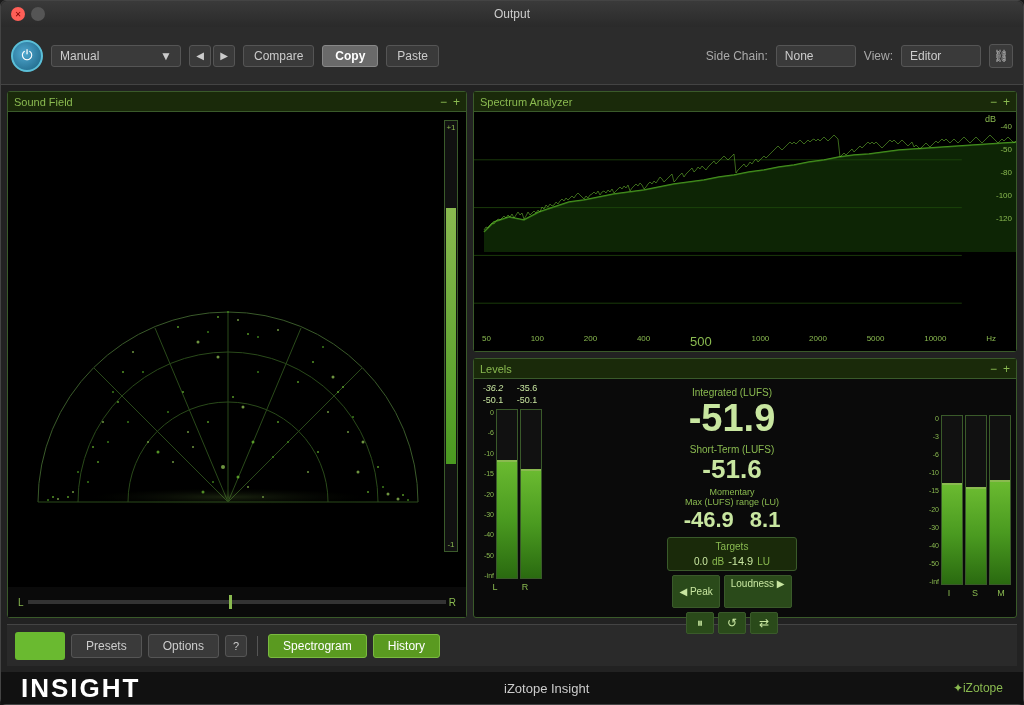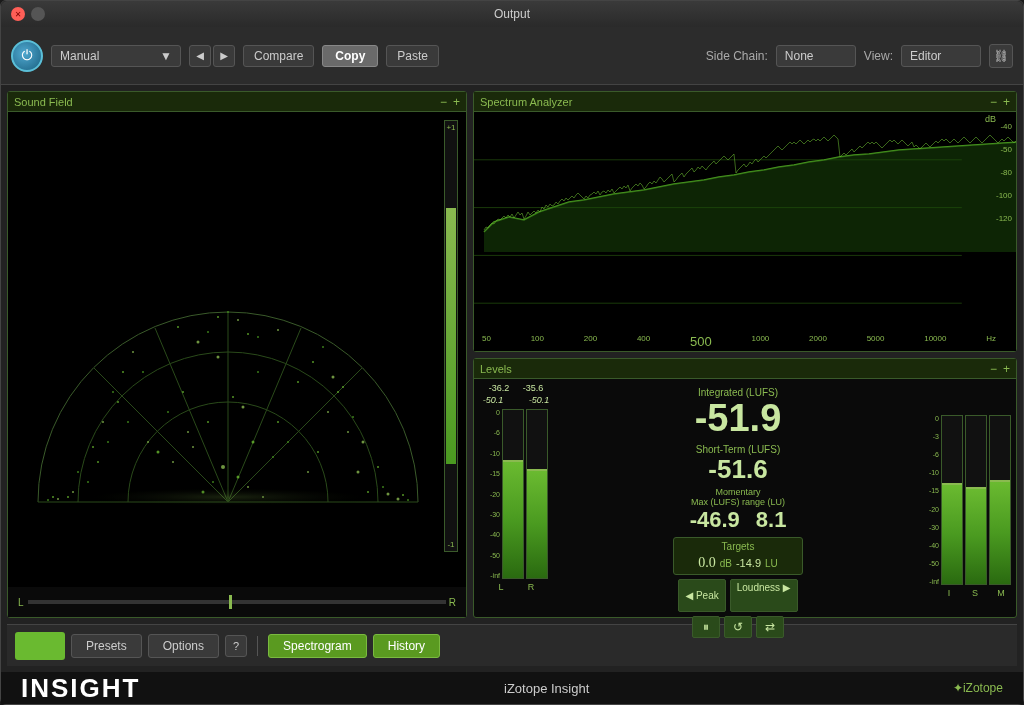--- a/index.html
+++ b/index.html
@@ -619,24 +619,24 @@
             <div class="panel-controls">
               <span class="panel-btn">−</span>
               <span class="panel-btn">+</span>
             </div>
           </div>
           <div class="levels-content">
 
             <div style="display:flex; flex-direction:column; align-items:center; gap:0;">
 
               <div style="display:flex; gap:4px; margin-bottom:2px;">
-                <span style="color:#c8e6a0; font-size:9px; width:30px; text-align:center;">-36.2</span>
+                <span style="color:#c8e6a0; font-size:9px; width:30px; text-align:center;font-style:italic;">-36.2</span>
                 <span style="color:#c8e6a0; font-size:9px; width:30px; text-align:center;">-35.6</span>
               </div>
-              <div style="display:flex; gap:16px; margin-bottom:4px;font-style:italic;">
+              <div style="display:flex; gap:4px; margin-bottom:4px;">
                 <span style="color:#c8e6a0; font-size:9px; width:30px; text-align:center;">-50.1</span>
                 <span style="color:#c8e6a0; font-size:9px; width:30px; text-align:center;">-50.1</span>
               </div>
 
               <div style="display:flex; gap:2px; align-items:stretch;">
 
                 <div style="width:16px; display:flex; flex-direction:column; justify-content:space-between; height:170px; padding:0;">
                   <span style="color:#8aba50; font-size:7px; text-align:right;">0</span>
                   <span style="color:#8aba50; font-size:7px; text-align:right;">-6</span>
                   <span style="color:#8aba50; font-size:7px; text-align:right;">-10</span>
@@ -675,21 +675,21 @@
                 </div>
               </div>
               <div style="display:flex; gap:16px; margin-top:0;">
                 <span style="color:#c8e6a0; font-size:22px; font-weight:bold;">-46.9</span>
                 <span style="color:#c8e6a0; font-size:22px; font-weight:bold;">8.1</span>
               </div>
 
               <div style="background:#1a2a0a; border:1px solid #3a5a2a; border-radius:3px; padding:3px 8px; margin-top:4px; text-align:center; width:130px;">
                 <div style="color:#8aba50; font-size:10px; margin-bottom:3px;">Targets</div>
                 <div style="display:flex; align-items:center; justify-content:center; gap:4px;">
-                  <span style="color:#c8e6a0; font-size:14px;font-family:Liberation Serif, serif;">0.0</span>
+                  <span style="color:#c8e6a0; font-size:10px;">0.0</span>
                   <span style="color:#8aba50; font-size:10px;">dB</span>
                   <span style="color:#c8e6a0; font-size:11px;">-14.9</span>
                   <span style="color:#8aba50; font-size:10px;">LU</span>
                 </div>
               </div>
 
               <div style="display:flex; gap:4px; margin-top:4px;">
                 <div style="background:#2a4a1a; border:1px solid #3a5a2a; color:#c8e6a0; font-size:10px; padding:10px 6px; border-radius:2px; cursor:pointer;">
                   <span>◀ Peak</span>
                 </div>

